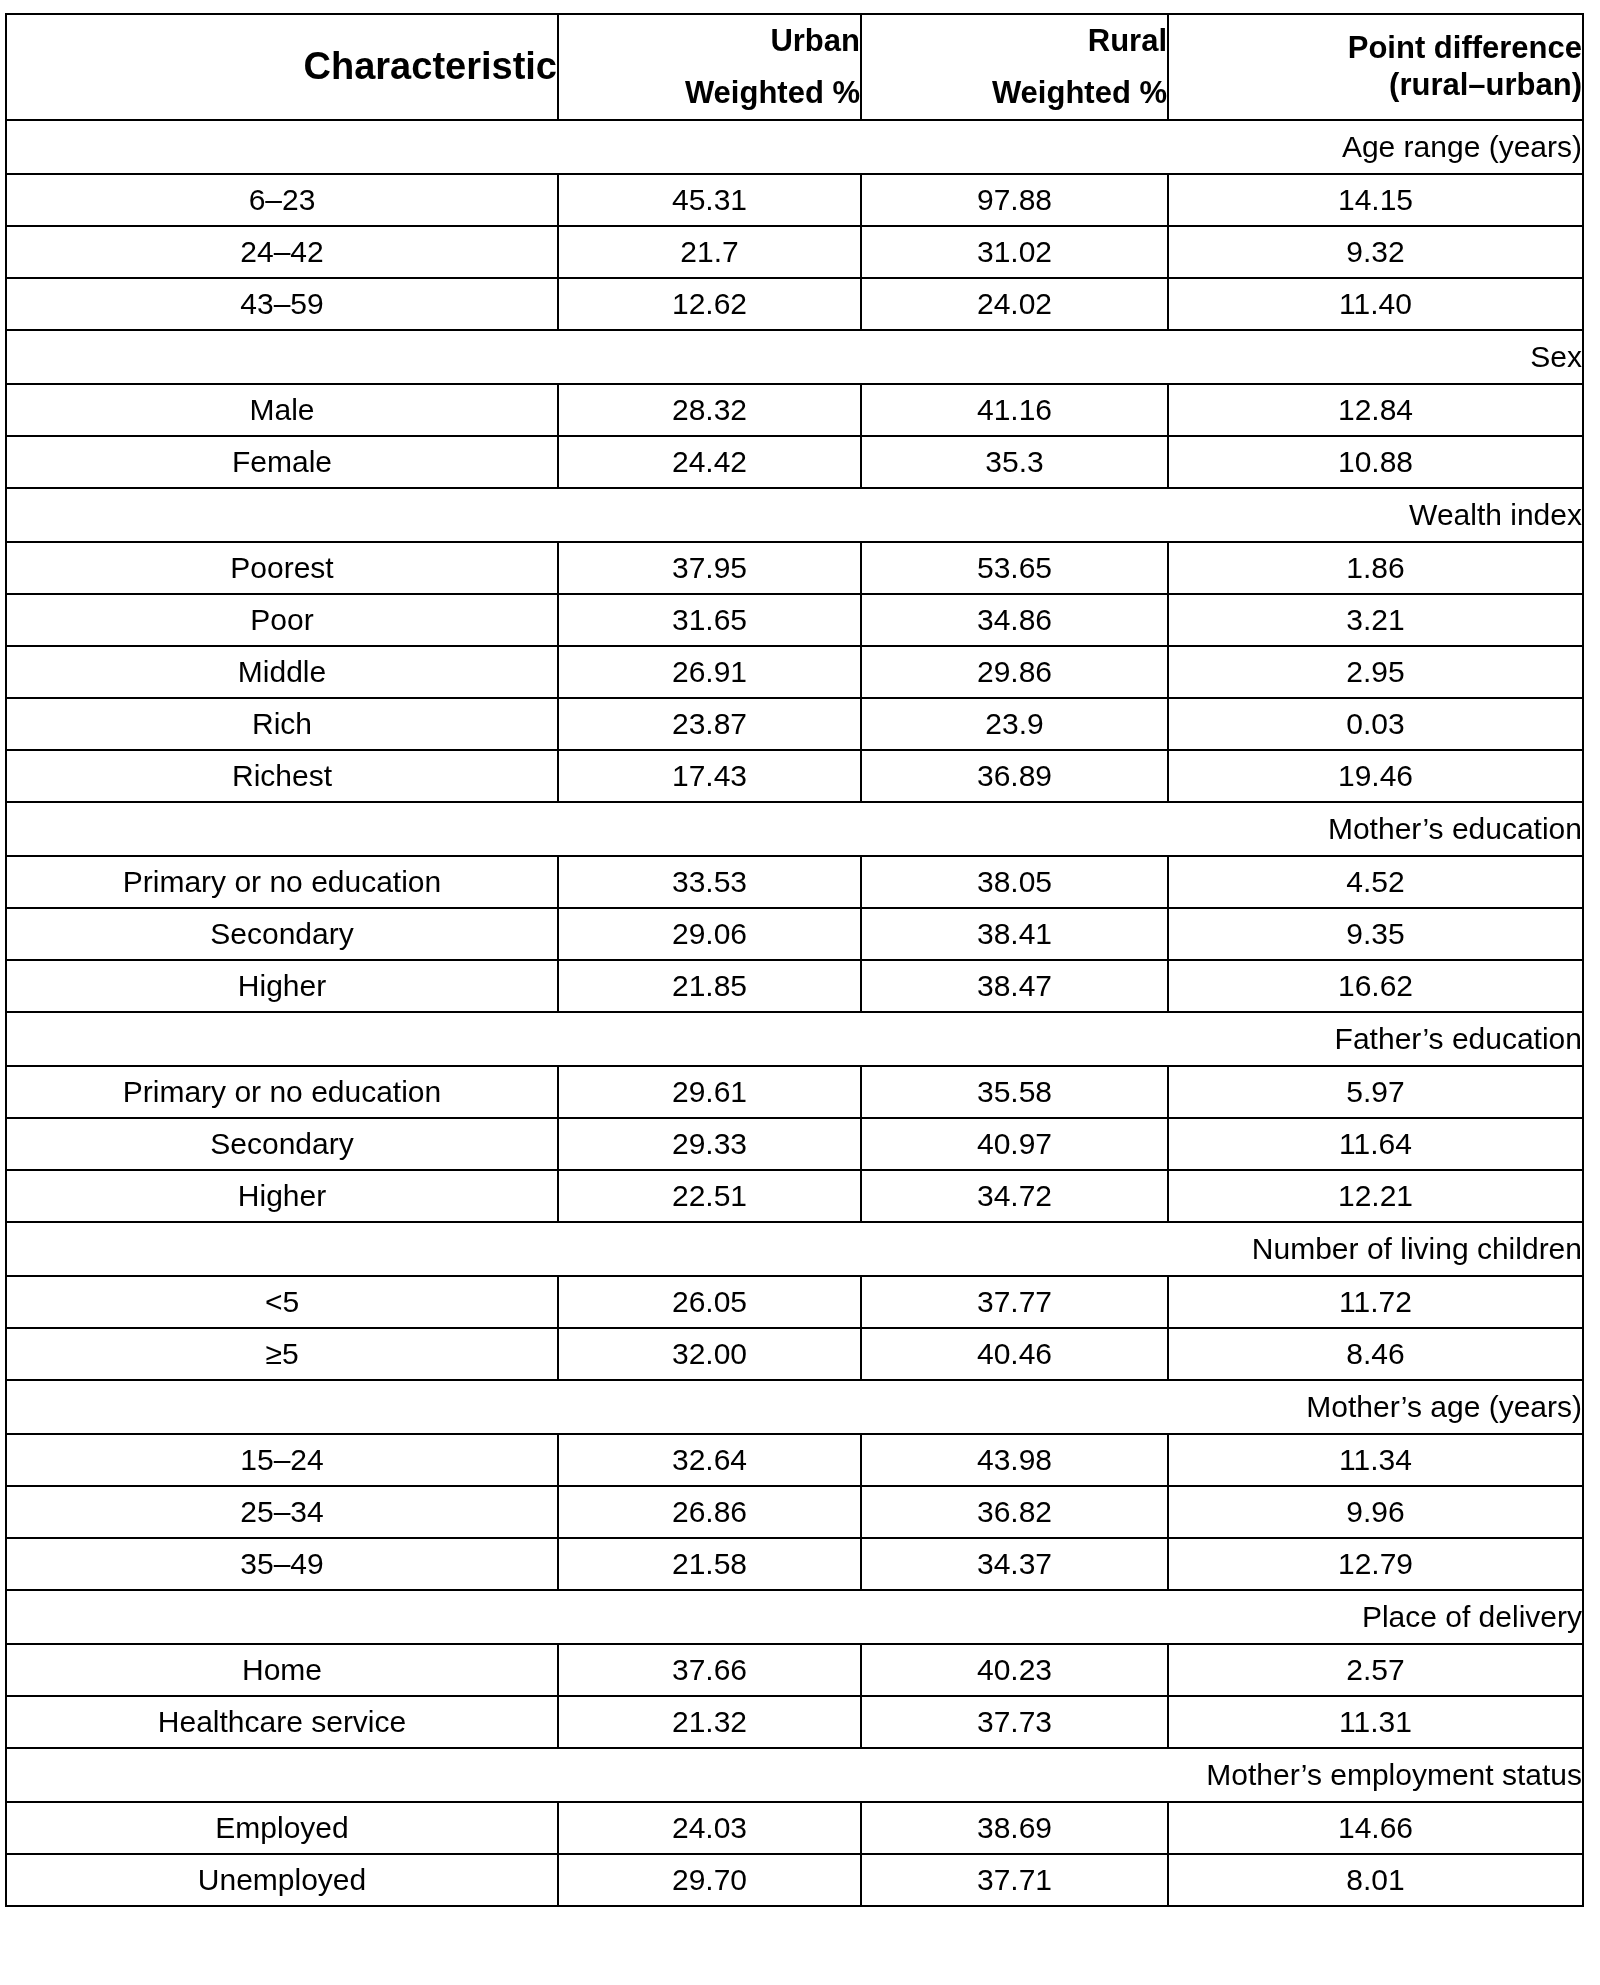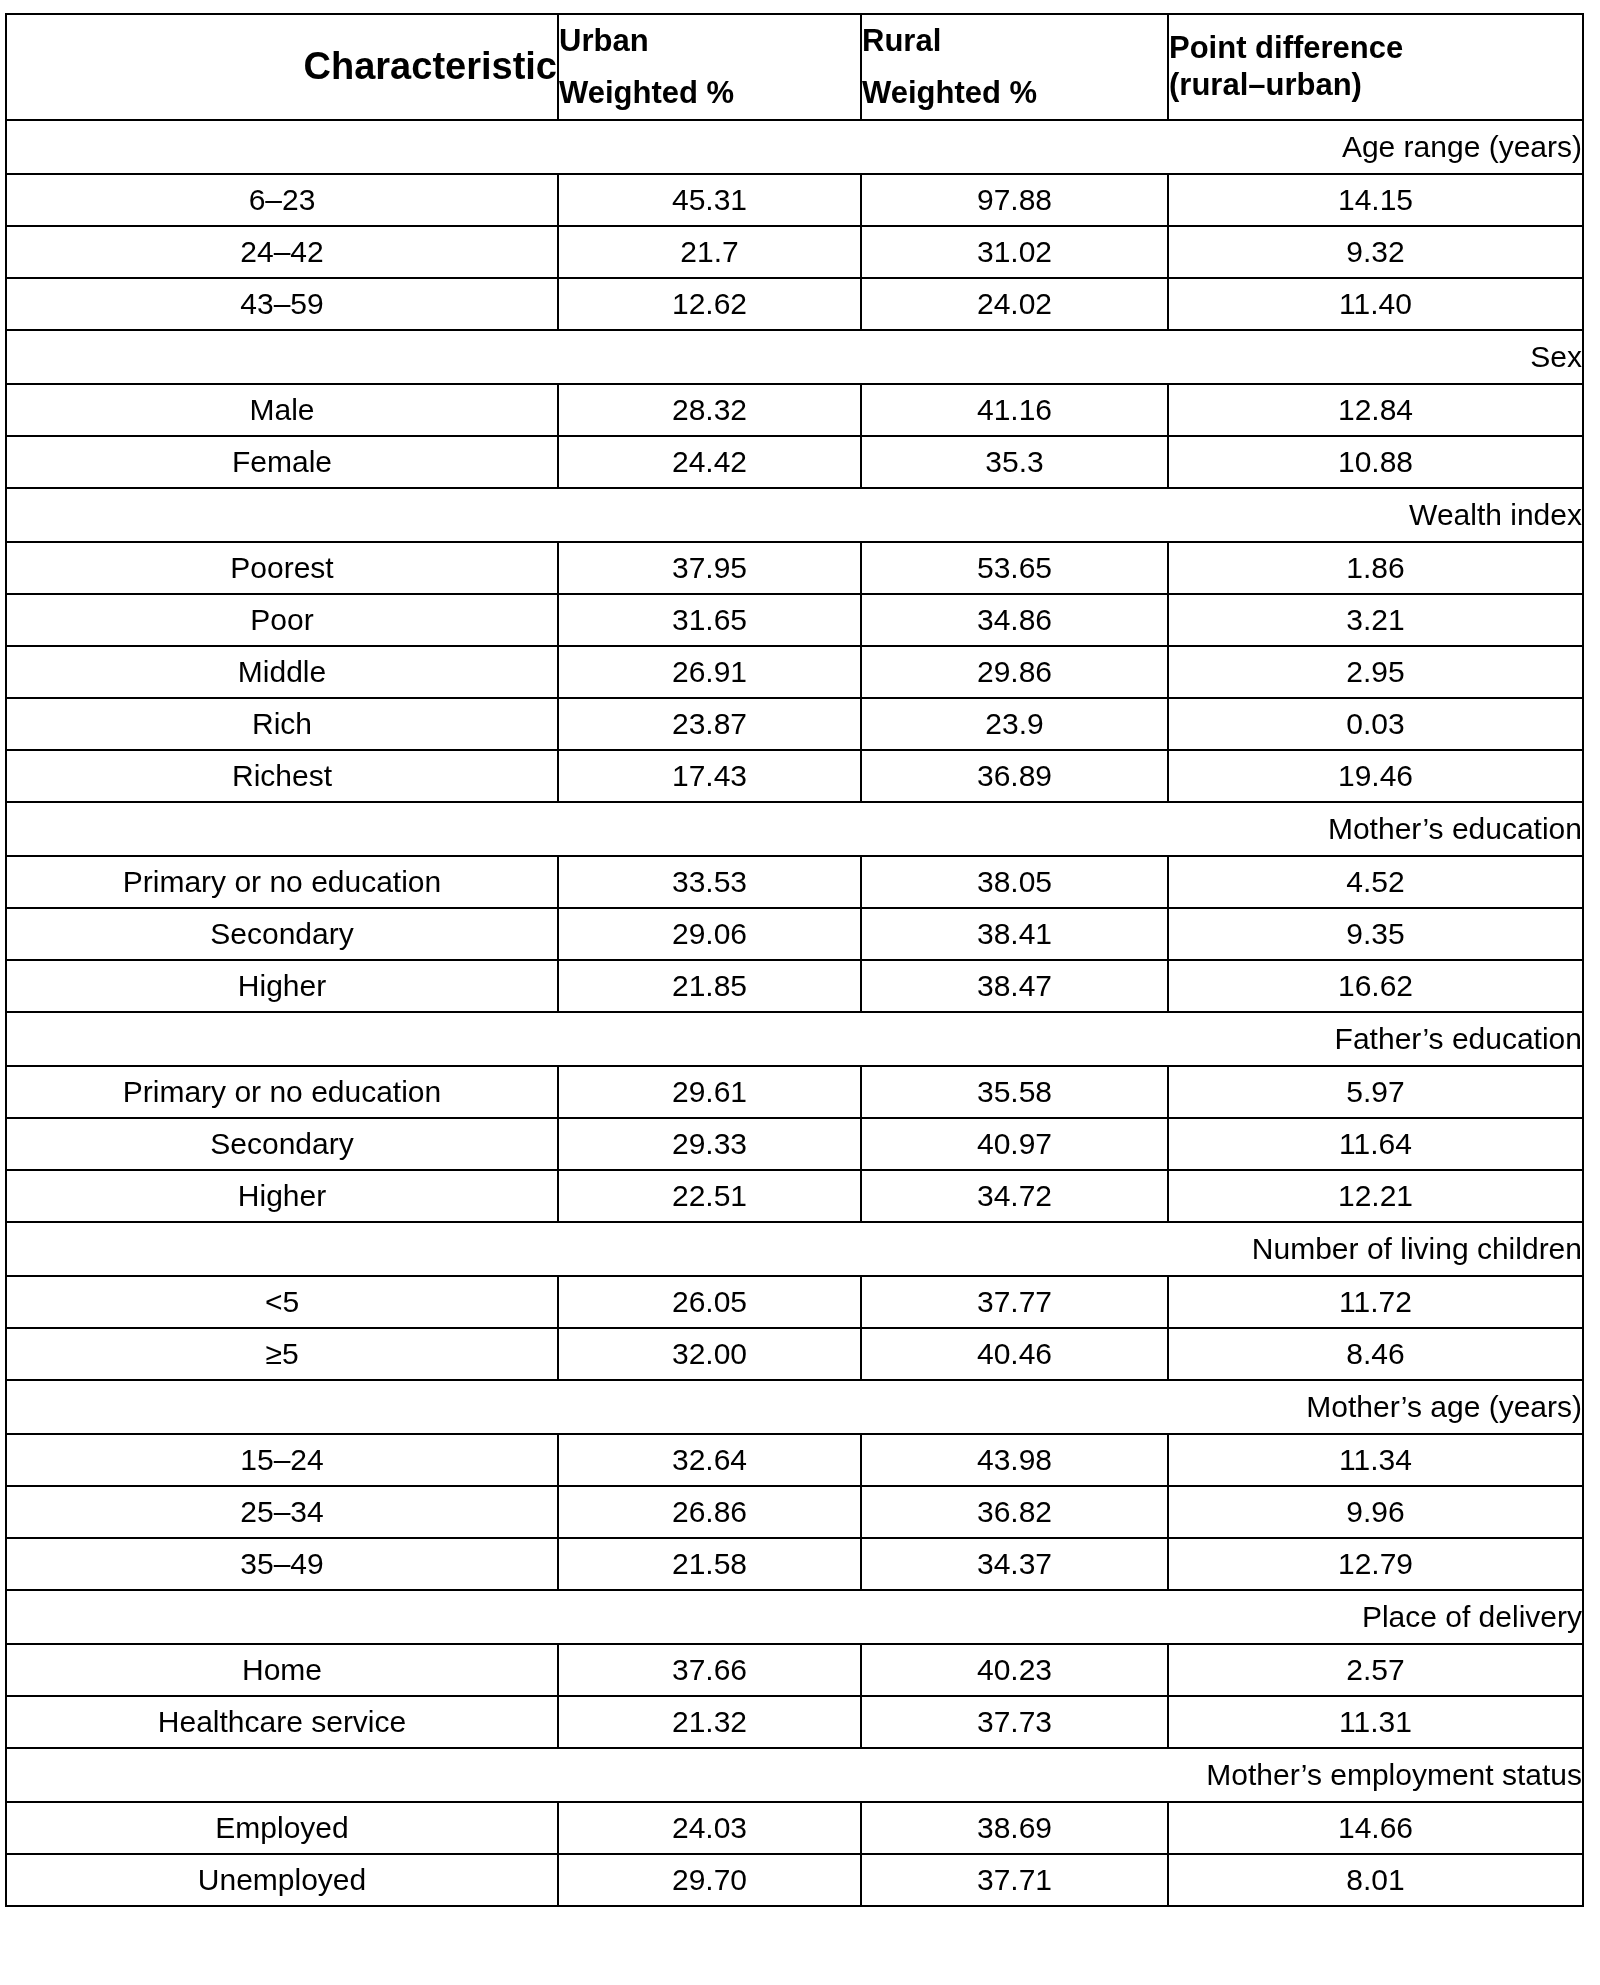--- a/index.html
+++ b/index.html
@@ -41,21 +41,21 @@
   table.stats th,
   table.stats td {
     border: 2px solid #000000;
     padding: 0;
     vertical-align: middle;
   }
 
   
   thead th {
     font-weight: bold;
-    text-align: left;
+    text-align: right;
     font-size: 31px;
     height: 52px;
     padding: 4px 6px;
   }
   thead th.char-head {
     text-align: right;
     padding-left: 17px;
     font-size: 38px;
   }
   thead th.diff-head {

